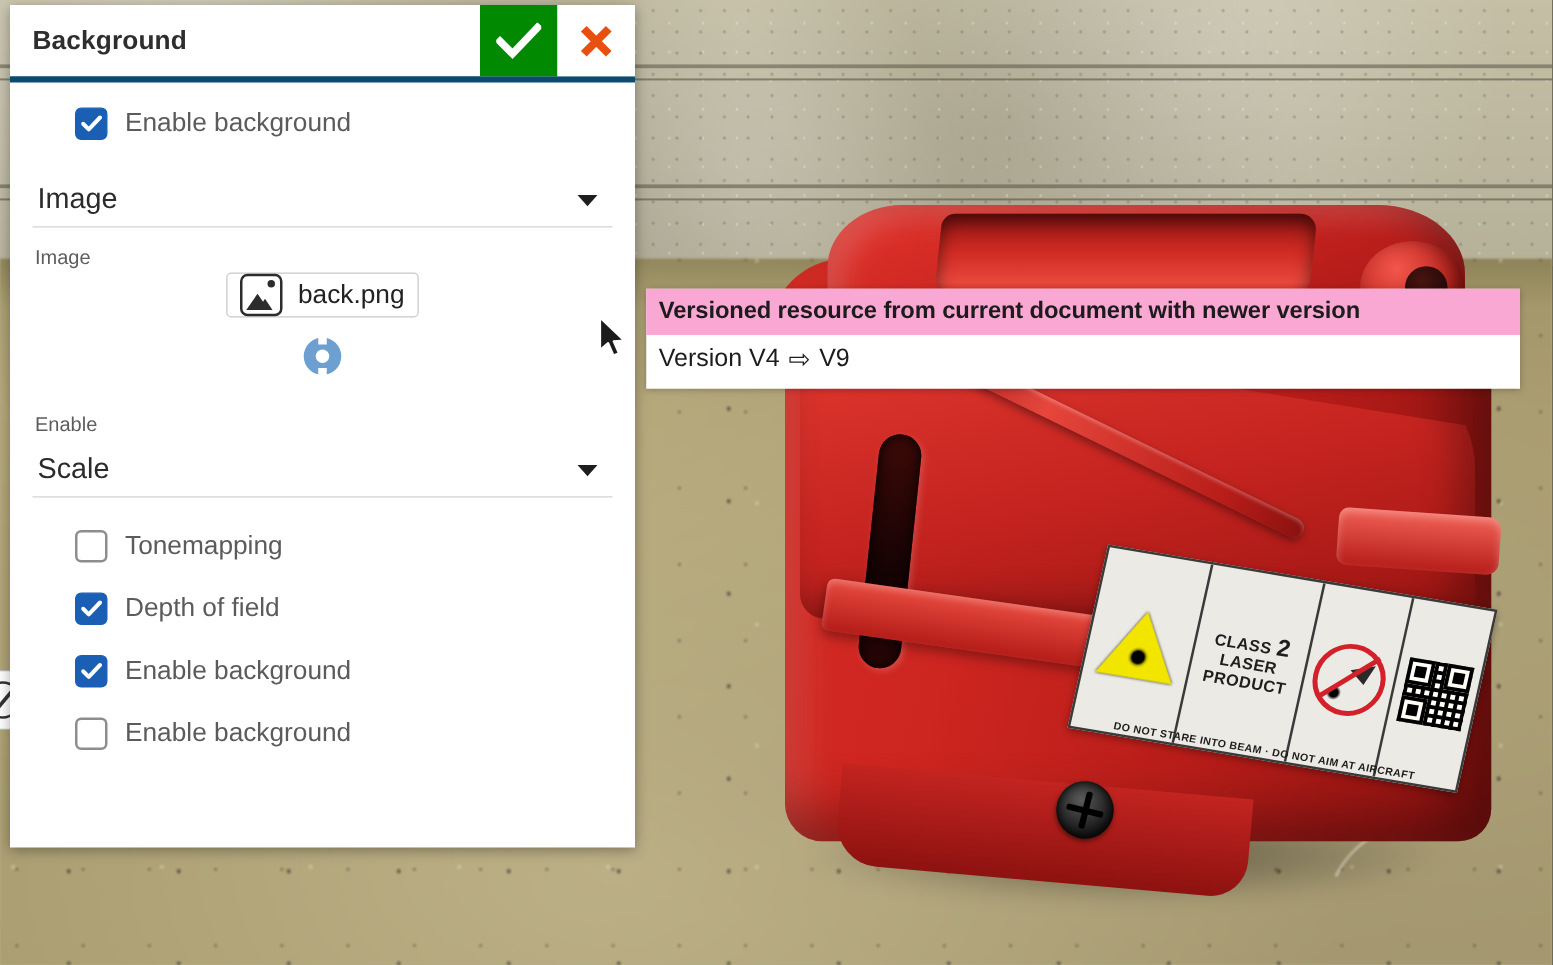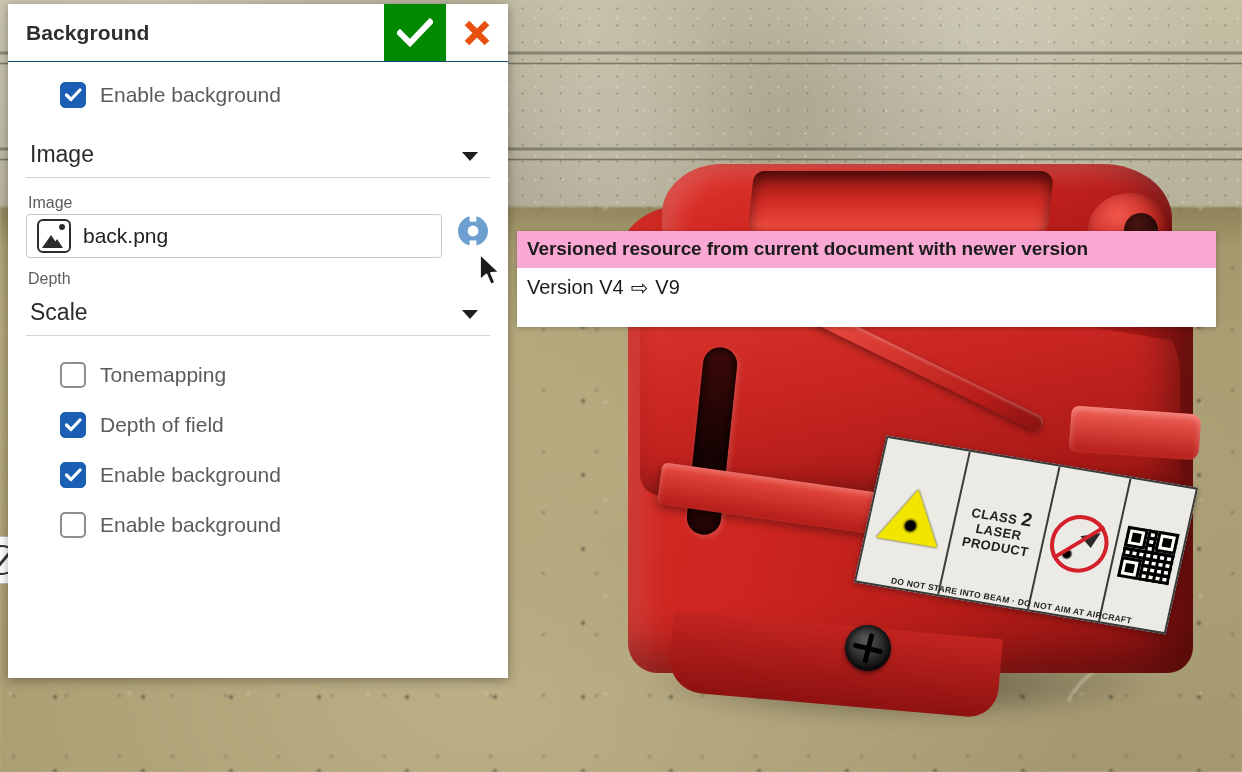--- a/index.html
+++ b/index.html
@@ -320,21 +320,21 @@
     width: 500px; height: 674px;
     background: #ffffff;
     box-shadow: 0 2px 10px rgba(0,0,0,.35);
     display: flex;
     flex-direction: column;
   }
   #panel-header {
     height: 57px;
     display: flex;
     align-items: stretch;
-    border-bottom: 1px solid #0c4a6e;
+    border-bottom: 5px solid #0c4a6e;
     background: #fff;
   }
   #panel-title {
     flex: 1;
     display: flex; align-items: center;
     padding-left: 18px;
     font-size: 21px;
     font-weight: 700;
     color: #2e2e2e;
     letter-spacing: .1px;
@@ -401,22 +401,24 @@
     right: 12px; top: 50%;
     margin-top: -3px;
     width: 0; height: 0;
     border-left: 8px solid transparent;
     border-right: 8px solid transparent;
     border-top: 9px solid #1e1e1e;
   }
 
   .file-row {
     display: flex;
+    align-items: center;
     gap: 14px;
-    margin-bottom: 2px;
+    margin-bottom: 20px;
+    flex-direction: column;
   }
   .file-input {
     flex: 1;
     height: 44px;
     border: 1px solid #c9c9c9;
     border-radius: 4px;
     background: #fff;
     display: flex;
     align-items: center;
     gap: 12px;
@@ -477,21 +479,21 @@
   #tooltip-header {
     background: #f9a8d4;
     padding: 7px 10px 8px 10px;
     font-size: 19px;
     font-weight: 700;
     color: #1c1c1c;
     letter-spacing: -.1px;
     white-space: nowrap;
   }
   #tooltip-body {
-    padding: 8px 10px 28px 10px;
+    padding: 8px 10px 12px 10px;
     font-size: 20px;
     color: #1c1c1c;
     display: flex;
     align-items: center;
     gap: 7px;
     white-space: nowrap;
   }
   .arrow-glyph {
     display: inline-block;
     font-size: 21px;
@@ -628,21 +630,21 @@
             <circle cx="17" cy="17" r="15" fill="#6d9fd0"></circle>
             <circle cx="17" cy="17" r="5.4" fill="#ffffff"></circle>
             <rect x="13.6" y="1.4" width="6.8" height="6.2" fill="#ffffff"></rect>
             <rect x="13.6" y="26.4" width="6.8" height="6.2" fill="#ffffff"></rect>
           </svg>
         </div>
       </div>
 
       <div style="height:8px"></div>
 
-      <div class="field-label">Depth</div>
+      <div class="field-label">Enable</div>
       <div class="combo">
         <div class="combo-value">Scale</div>
         <div class="combo-arrow"></div>
       </div>
 
       <div class="spacer-md"></div>
 
       <div class="chk-row" style="margin-bottom:24px">
         <div class="chk-box off"></div>
         <div class="chk-label">Tonemapping</div>

